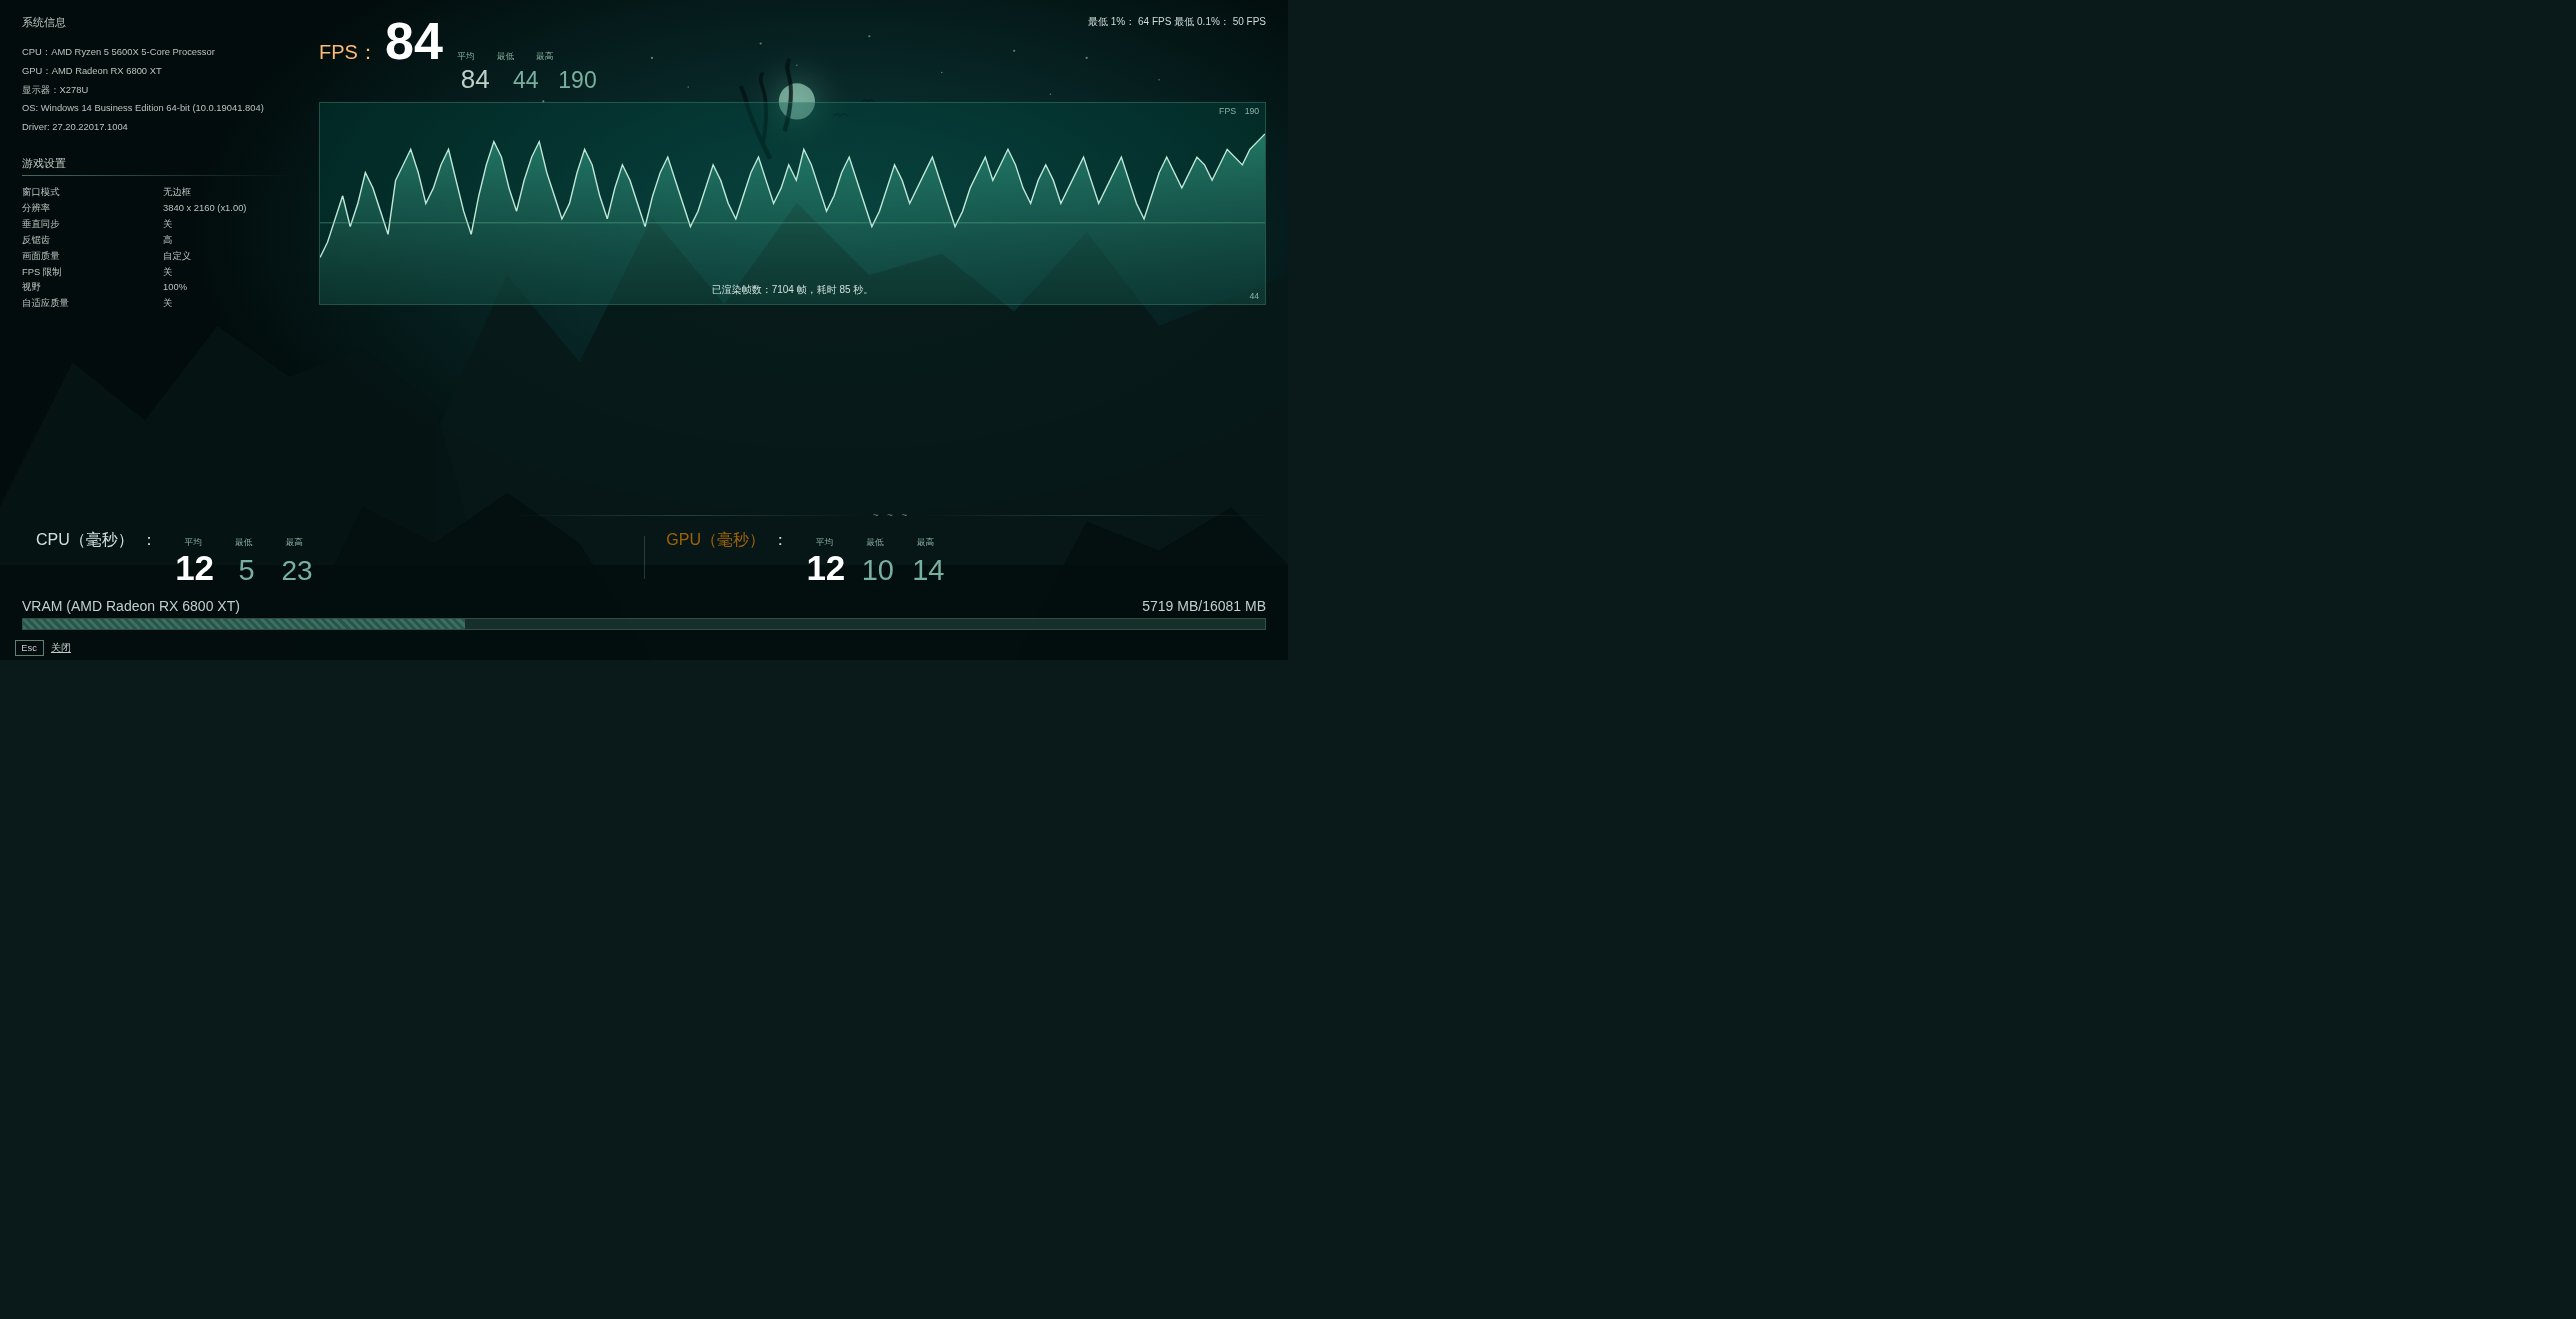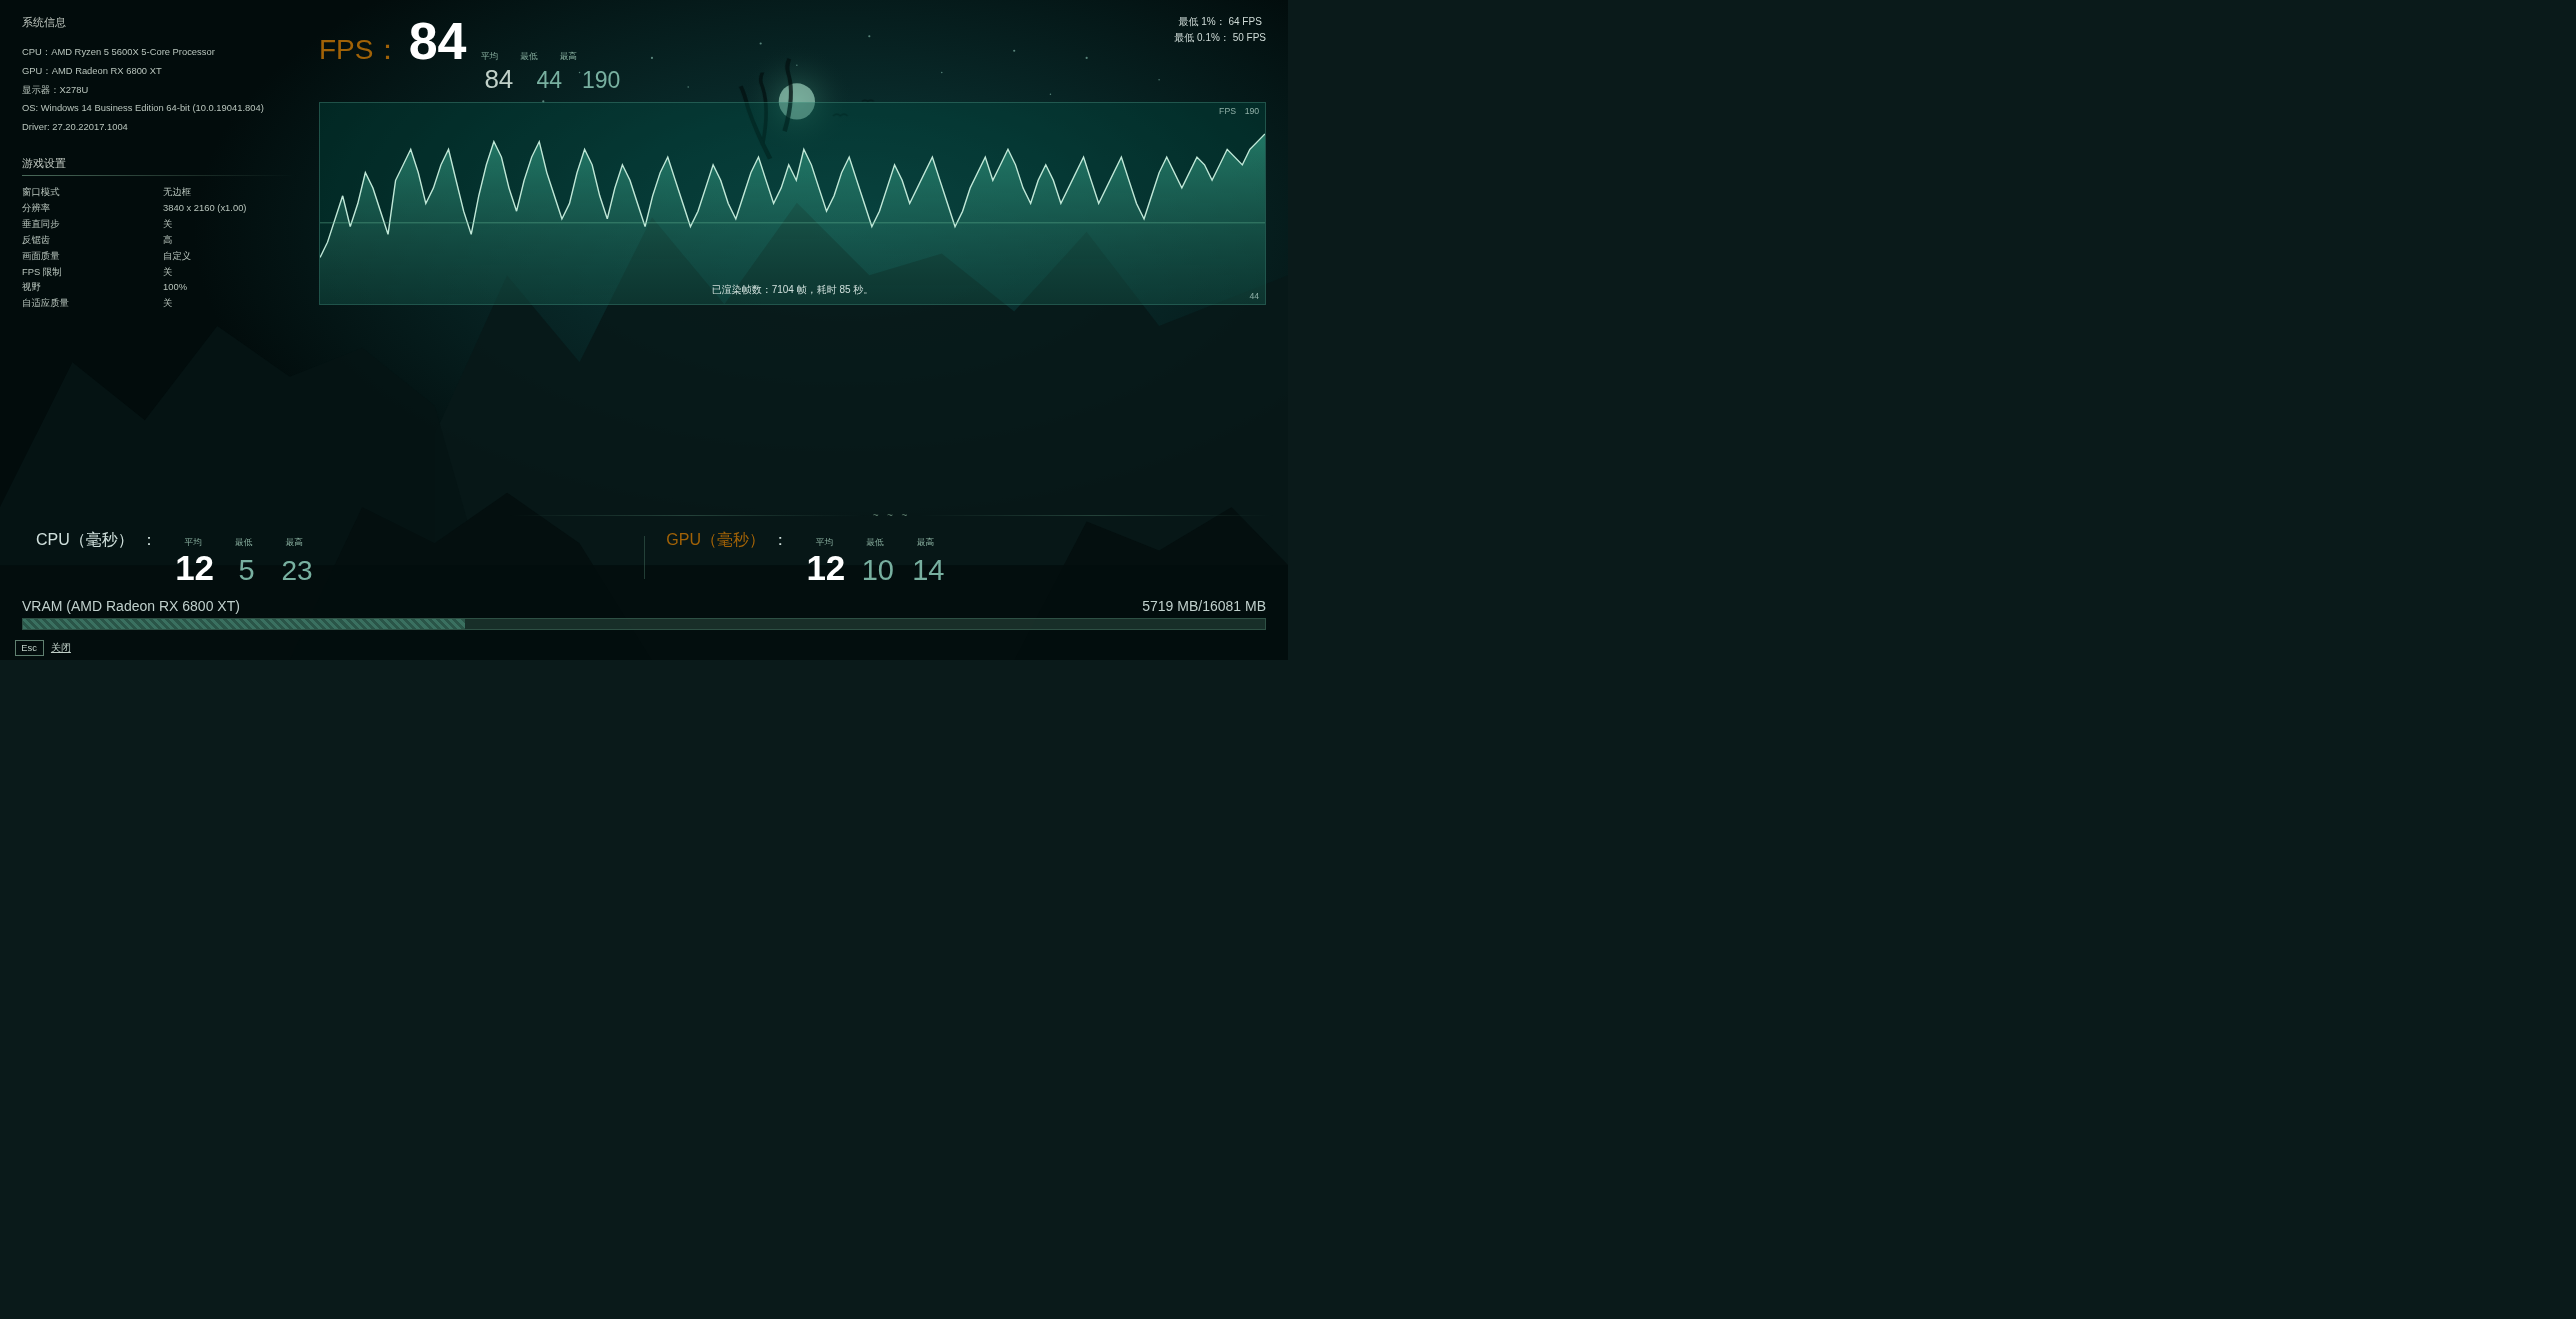--- a/index.html
+++ b/index.html
@@ -114,36 +114,35 @@
       margin-bottom: 7.2px;
     }
 
     .fps-main {
       display: flex;
       align-items: baseline;
       gap: 22px;
     }
 
     .fps-label {
-      font-size: 28px;
-      color: #a16207;
+      font-size: 20px;
+      color: #fdba74;
       font-weight: 300;
     }
 
     .fps-value-large {
       font-size: 52px;
       font-weight: 700;
       color: #ffffff;
       line-height: 1;
     }
 
     .fps-right-stats {
       display: flex;
-      flex-direction: column;
-      align-items: center;
+      align-items: flex-end;
       gap: 2.9px;
     }
 
     .fps-right-row {
       font-size: 10px;
       color: #d0dcd8;
     }
 
     
     .fps-chart-container {

